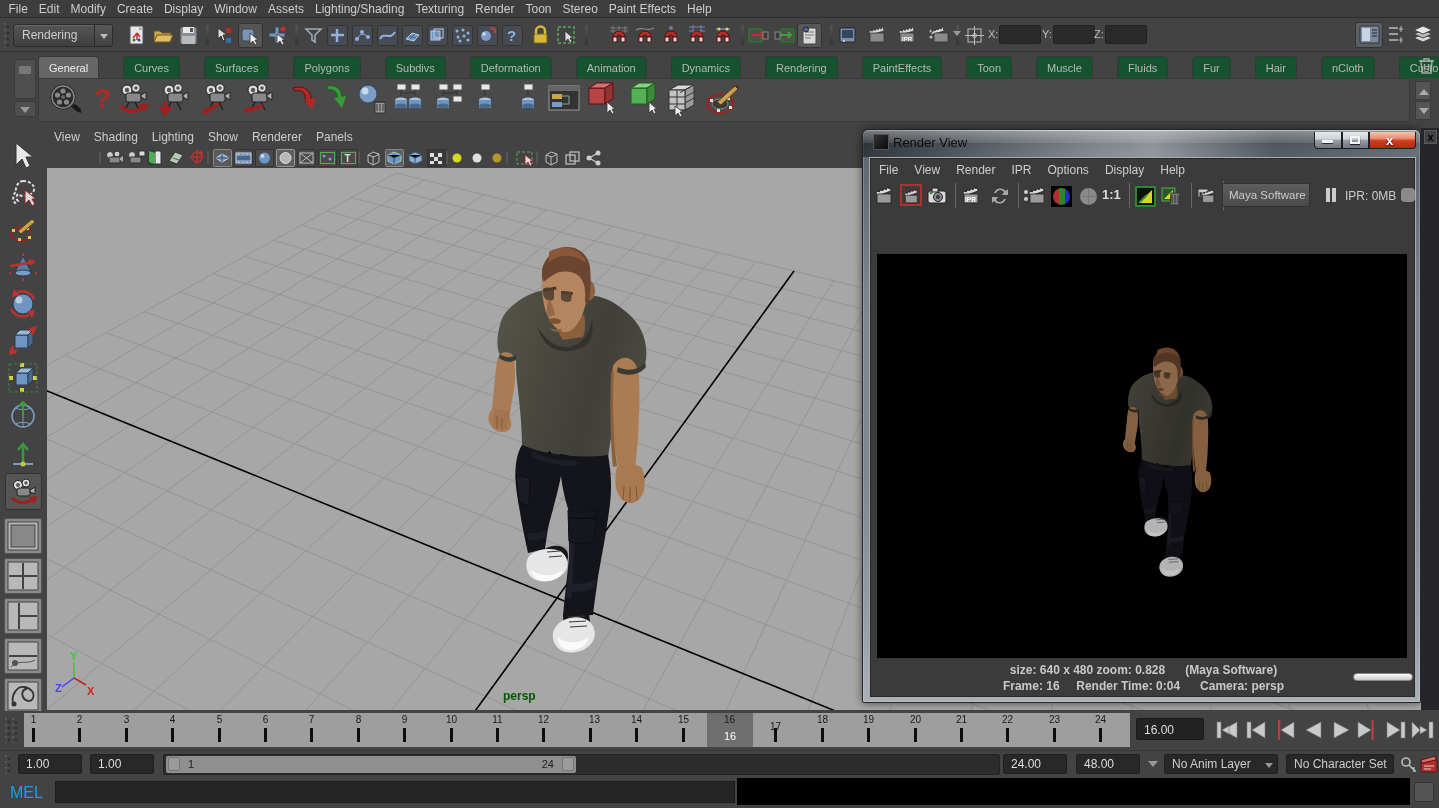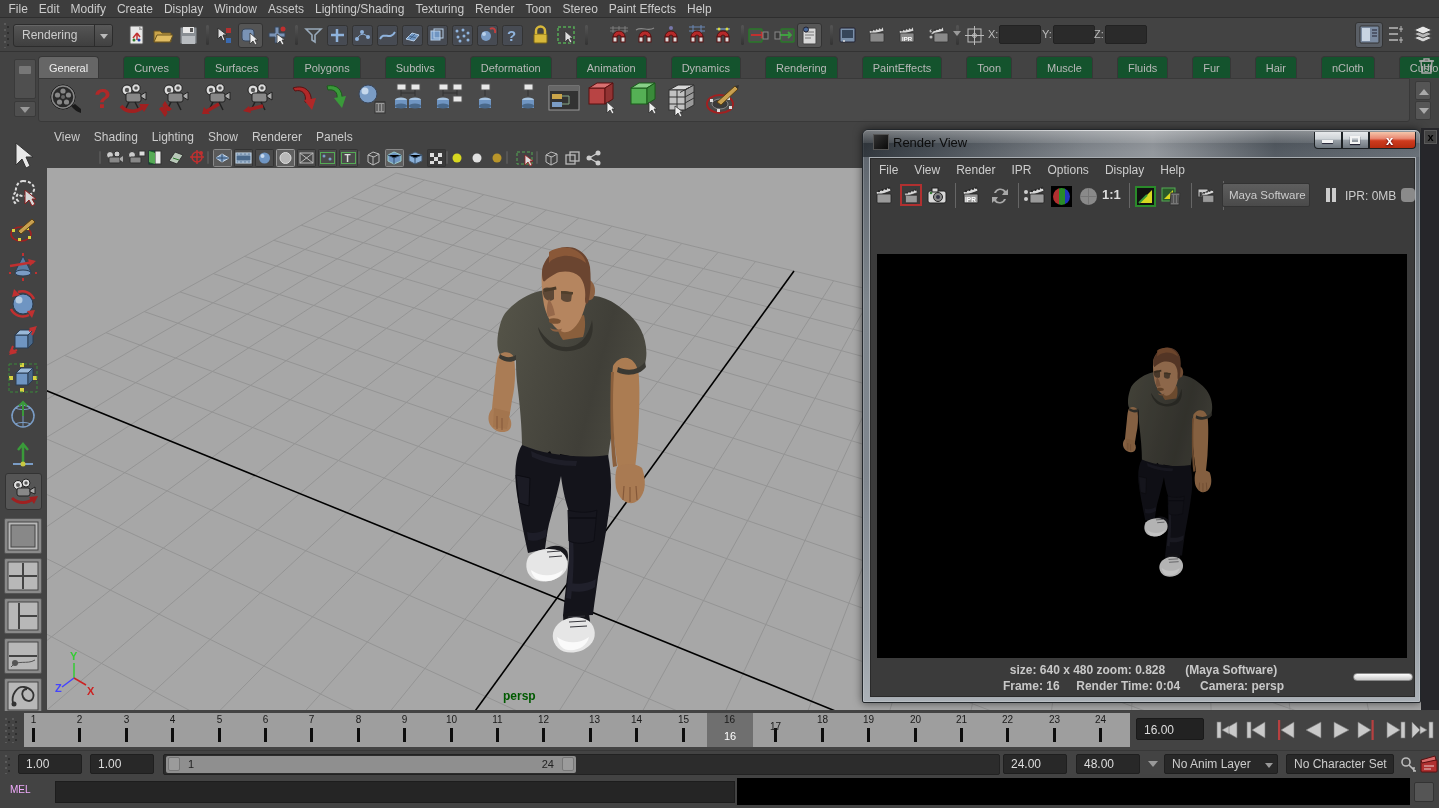--- a/index.html
+++ b/index.html
@@ -90,21 +90,21 @@
  font-size:12px;color:#ddd;line-height:22px;padding-left:7px;border-radius:2px;}
 
 #rangerow{position:absolute;left:0;top:750px;width:1439px;height:27px;background:#434343;border-top:1px solid #383838;}
 .rfield{position:absolute;top:3px;height:20px;background:#282828;border:1px solid #1f1f1f;border-radius:2px;
  font-size:12px;color:#ddd;line-height:19px;padding-left:7px;}
 #rslider{position:absolute;left:163px;top:3px;width:837px;height:21px;background:#2c2c2c;border:1px solid #222;border-radius:2px;}
 #rsbar{position:absolute;left:2px;top:1px;width:410px;height:17px;background:#8f8f8f;border-radius:2px;
  font-size:11px;color:#222;}
 
 #melrow{position:absolute;left:0;top:778px;width:1439px;height:30px;background:#434343;}
-#melrow .label{position:absolute;left:10px;top:6px;font-size:10px;color:#f0abfc;}
+#melrow .label{position:absolute;left:10px;top:6px;font-size:16px;color:#0ea5e9;}
 #melinput{position:absolute;left:55px;top:3px;width:680px;height:22px;background:#252525;border:1px solid #1d1d1d;}
 #melout{position:absolute;left:737px;top:0px;width:673px;height:27px;background:#000;}
 #melbtn{position:absolute;left:1414px;top:4px;width:20px;height:20px;background:#555;border:1px solid #333;border-radius:2px;}
 </style></head>
 <body>
 <div id="app">
 <div id="menubar">
       <span>File</span>
       <span>Edit</span>
       <span>Modify</span>

